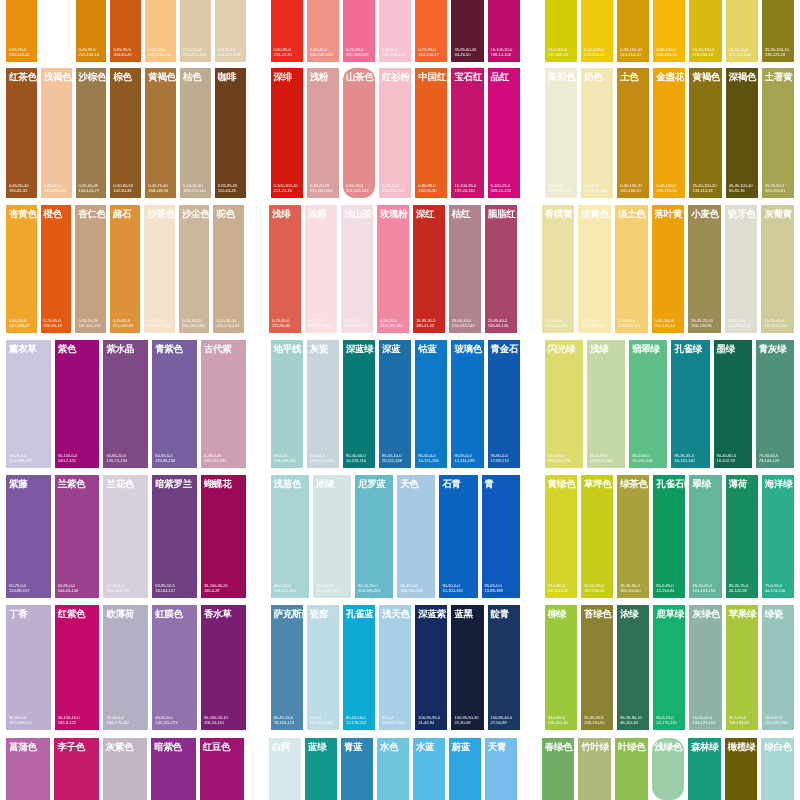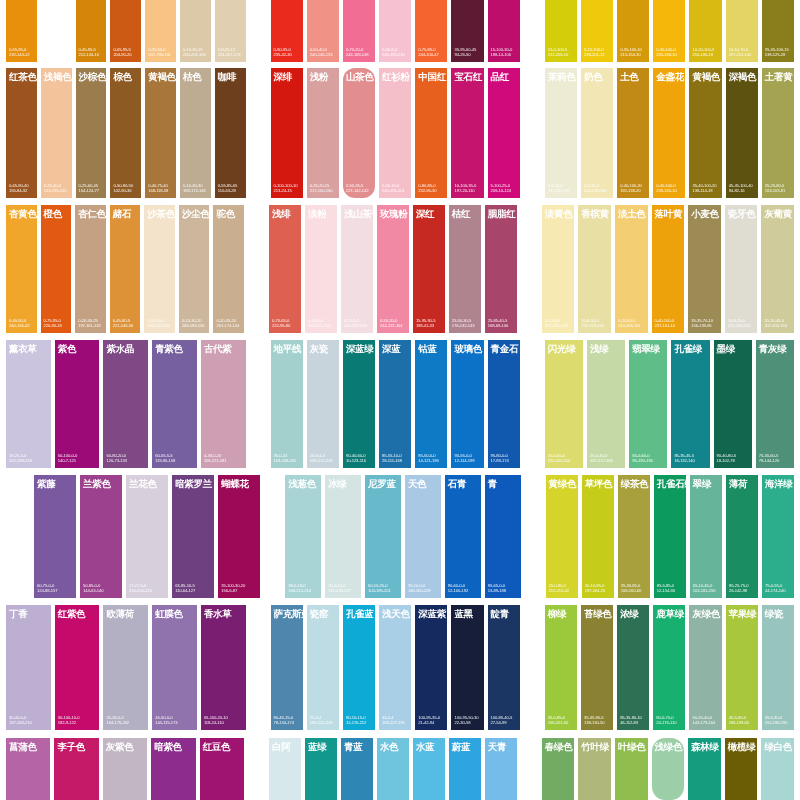--- a/index.html
+++ b/index.html
@@ -465,32 +465,32 @@
         </div>
         <div class="swatch txt-light" title="胭脂红 #A8456A" style="background: rgb(168, 69, 106);">
           <div class="sw-name">胭脂红</div>
           <div class="sw-codes">
             <span>25-85-40-5</span>
             <span>168-69-106</span>
           </div>
         </div>
       </div>
       <div class="group g-yel" style="height: 100%;">
+        <div class="swatch txt-light" title="香槟黄 #E8DFA4" style="background: rgb(232, 223, 164);">
+          <div class="sw-name">香槟黄</div>
+          <div class="sw-codes">
+            <span>10-8-40-0</span>
+            <span>232-223-164</span>
+          </div>
+        </div>
         <div class="swatch txt-light" title="淡黄色 #F7E9B2" style="background: rgb(247, 233, 178);">
           <div class="sw-name">淡黄色</div>
           <div class="sw-codes">
             <span>5-5-35-0</span>
             <span>247-233-178</span>
-          </div>
-        </div>
-        <div class="swatch txt-light" title="香槟黄 #E8DFA4" style="background: rgb(232, 223, 164);">
-          <div class="sw-name">香槟黄</div>
-          <div class="sw-codes">
-            <span>10-8-40-0</span>
-            <span>232-223-164</span>
           </div>
         </div>
         <div class="swatch txt-light" title="淡土色 #F3CE73" style="background: rgb(243, 206, 115);">
           <div class="sw-name">淡土色</div>
           <div class="sw-codes">
             <span>0-20-60-0</span>
             <span>243-206-115</span>
           </div>
         </div>
         <div class="swatch txt-light" title="落叶黄 #EDA10A" style="background: rgb(237, 161, 10);">
@@ -650,21 +650,21 @@
         </div>
         <div class="swatch txt-light" title="青灰绿 #4E9078" style="background: rgb(78, 144, 120);">
           <div class="sw-name">青灰绿</div>
           <div class="sw-codes">
             <span>75-30-60-5</span>
             <span>78-144-120</span>
           </div>
         </div>
       </div>
     </div>
-    <div class="band" style="position: absolute; top: 475px; left: 0px; height: 123px; padding-left: 28px;">
+    <div class="band" style="position: absolute; top: 475px; left: 0px; height: 123px;">
       <div class="group g-warm" style="height: 100%;">
         <div class="swatch txt-light" title="紫藤 #7B59A1" style="background: rgb(123, 89, 161);">
           <div class="sw-name">紫藤</div>
           <div class="sw-codes">
             <span>60-75-0-0</span>
             <span>124-88-157</span>
           </div>
         </div>
         <div class="swatch txt-light" title="兰紫色 #9C418D" style="background: rgb(156, 65, 141);">
           <div class="sw-name">兰紫色</div>

